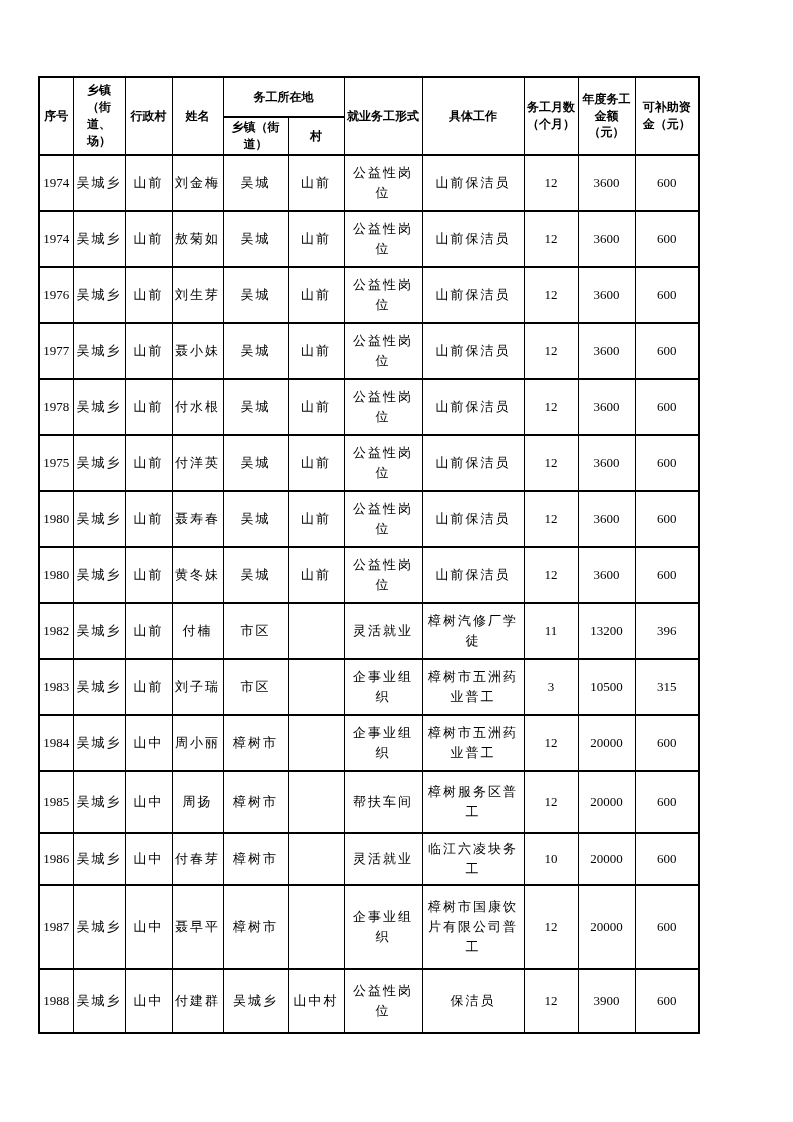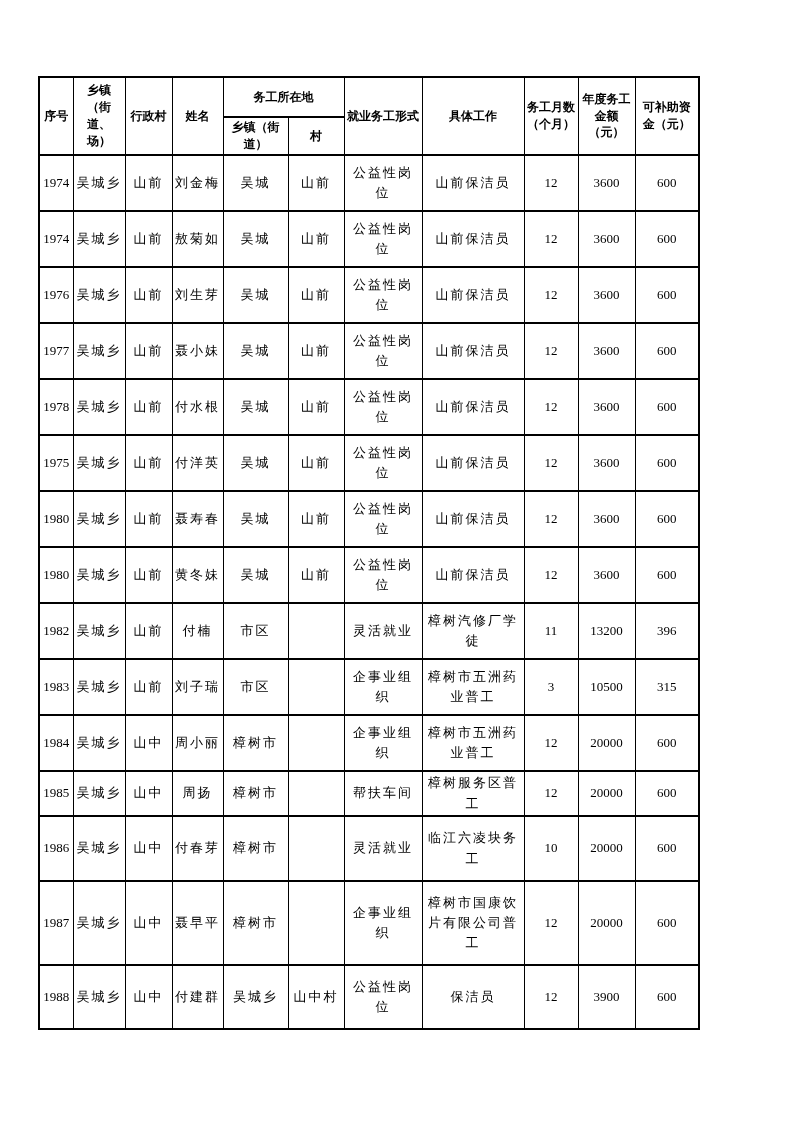--- a/index.html
+++ b/index.html
@@ -24,22 +24,22 @@
   .grid th {
     font-weight: bold; font-size: 12px; letter-spacing: 0; line-height: 1.4;
   }
   .grid td {
     font-size: 13px; letter-spacing: 2px; line-height: 1.55;
   }
   .grid td.num { letter-spacing: 0; }
   thead tr.h1 { height: 40px; }
   thead tr.h2 { height: 38px; }
   tbody tr { height: 56px; }
-  tbody tr:nth-child(12) { height: 45px; }
-  tbody tr:nth-child(13) { height: 65px; }
+  tbody tr:nth-child(12) { height: 62px; }
+  tbody tr:nth-child(13) { height: 52px; }
   tbody tr:nth-child(14) { height: 84px; }
   tbody tr:nth-child(15) { height: 64px; }
 </style>
 </head>
 <body>
 
 <div class="page">
   <table class="grid">
     <colgroup>
       <col style="width:34px">

